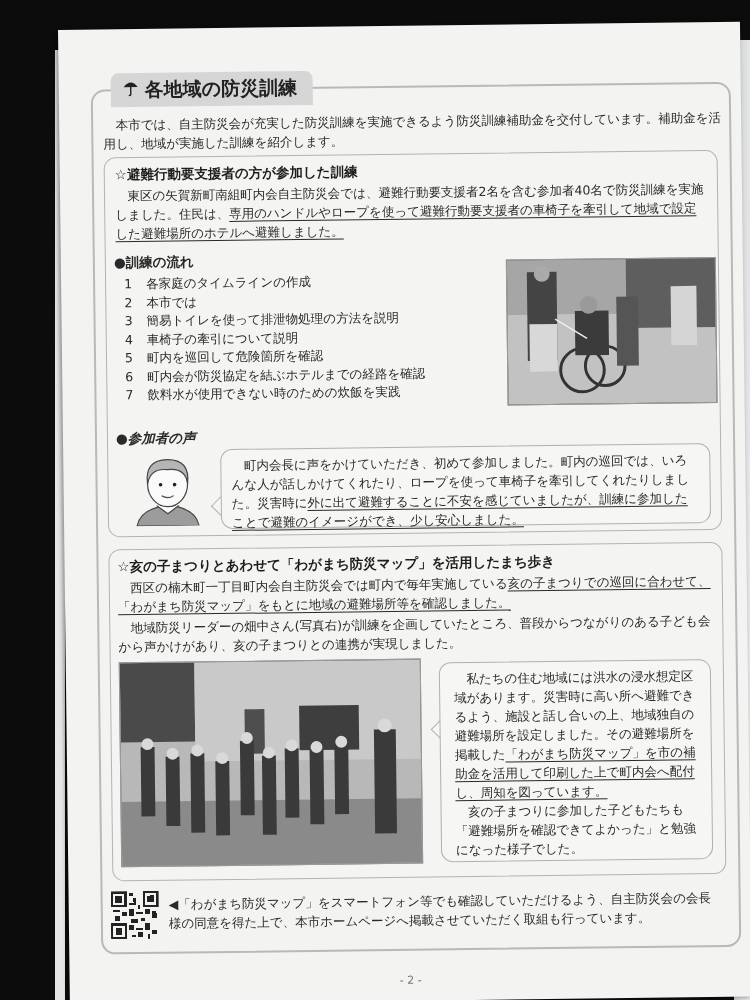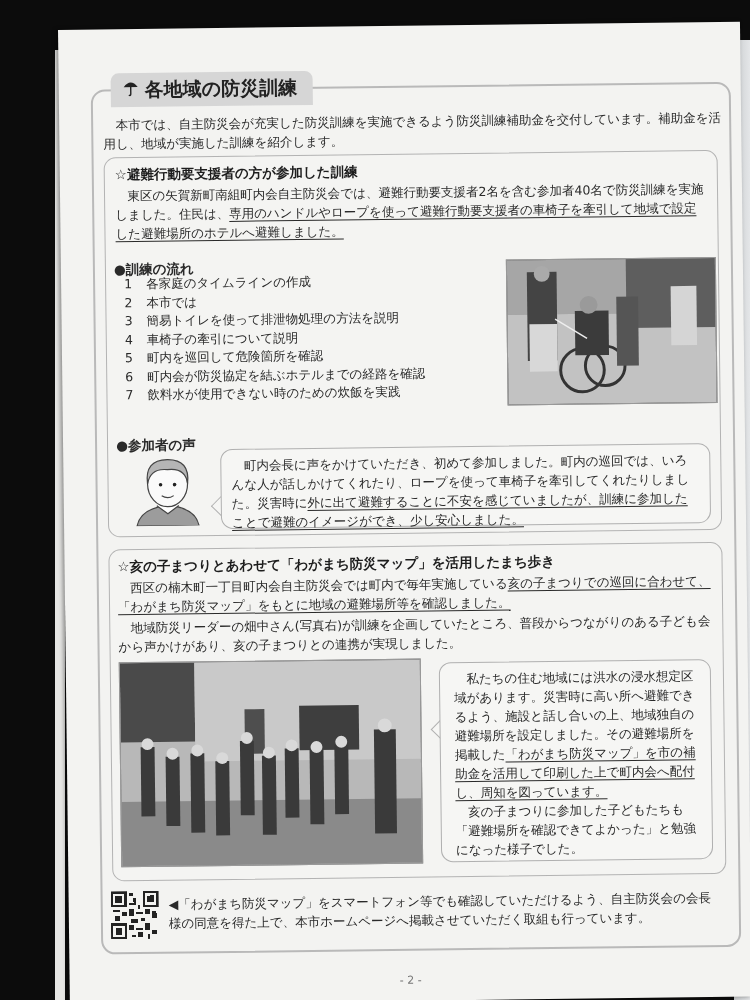--- a/index.html
+++ b/index.html
@@ -52,21 +52,21 @@
     .para {
       position: absolute; font-size: 12.5px; line-height: 19px;
     }
     .ul { text-decoration: underline; text-underline-offset: 3px; }
     .photo {
       position: absolute; overflow: hidden; border: 1px solid #999;
       background: #8e8e8e;
     }
     .photo svg { width: 100%; height: 100%; display: block; }
     .subhead {
-      position: absolute; font-size: 13.5px; font-weight: bold; margin-top: 7px;
+      position: absolute; font-size: 13.5px; font-weight: bold;
     }
     .steps { position: absolute; list-style: none; font-size: 12.5px; }
     .steps li { height: 18.5px; display: flex; gap: 14px; }
     .steps .num { width: 10px; text-align: right; }
     .avatar { position: absolute; }
     .bubble {
       position: absolute; border: 1.5px solid #b0b0b0; border-radius: 12px;
       background: #f6f6f4; font-size: 12.5px; line-height: 19px; padding: 8px 12px;
     }
     .bubble-tail {
@@ -153,21 +153,21 @@
         <circle cx="75" cy="112" r="22" fill="none" stroke="#333" stroke-width="3"></circle>
         <circle cx="98" cy="108" r="20" fill="none" stroke="#333" stroke-width="3"></circle>
         <rect x="68" y="52" width="34" height="45" fill="#3b3b3b"></rect>
         <circle cx="82" cy="46" r="9" fill="#9a9a9a"></circle>
         <rect x="110" y="38" width="22" height="70" fill="#555"></rect>
         <rect x="165" y="28" width="26" height="60" fill="#d5d5d5"></rect>
         <line x1="48" y1="60" x2="80" y2="80" stroke="#eee" stroke-width="1.5"></line>
       </svg>
     </div>
 
-    <div class="subhead" style="left:8px; top:272px;">●参加者の声</div>
+    <div class="subhead" style="left:8px; top:272px;font-style:italic;">●参加者の声</div>
     <div class="avatar" style="left:22px; top:296px;">
       <svg width="74" height="72" viewBox="0 0 74 72">
         <path d="M6 72 Q10 54 37 52 Q64 54 68 72 Z" fill="#9c9c9c" stroke="#444" stroke-width="1.2"></path>
         <path d="M26 52 L37 60 L48 52" fill="#fff" stroke="#444" stroke-width="1.2"></path>
         <ellipse cx="37" cy="30" rx="20" ry="23" fill="#fafafa" stroke="#444" stroke-width="1.2"></ellipse>
         <path d="M17 30 Q14 6 37 6 Q60 6 57 30 Q55 14 37 16 Q20 14 17 30 Z" fill="#b5b5b5" stroke="#444" stroke-width="1.2"></path>
         <circle cx="30" cy="31" r="1.8" fill="#222"></circle>
         <circle cx="44" cy="31" r="1.8" fill="#222"></circle>
         <path d="M31 42 Q37 46 43 42" stroke="#444" stroke-width="1.2" fill="none"></path>
       </svg>

